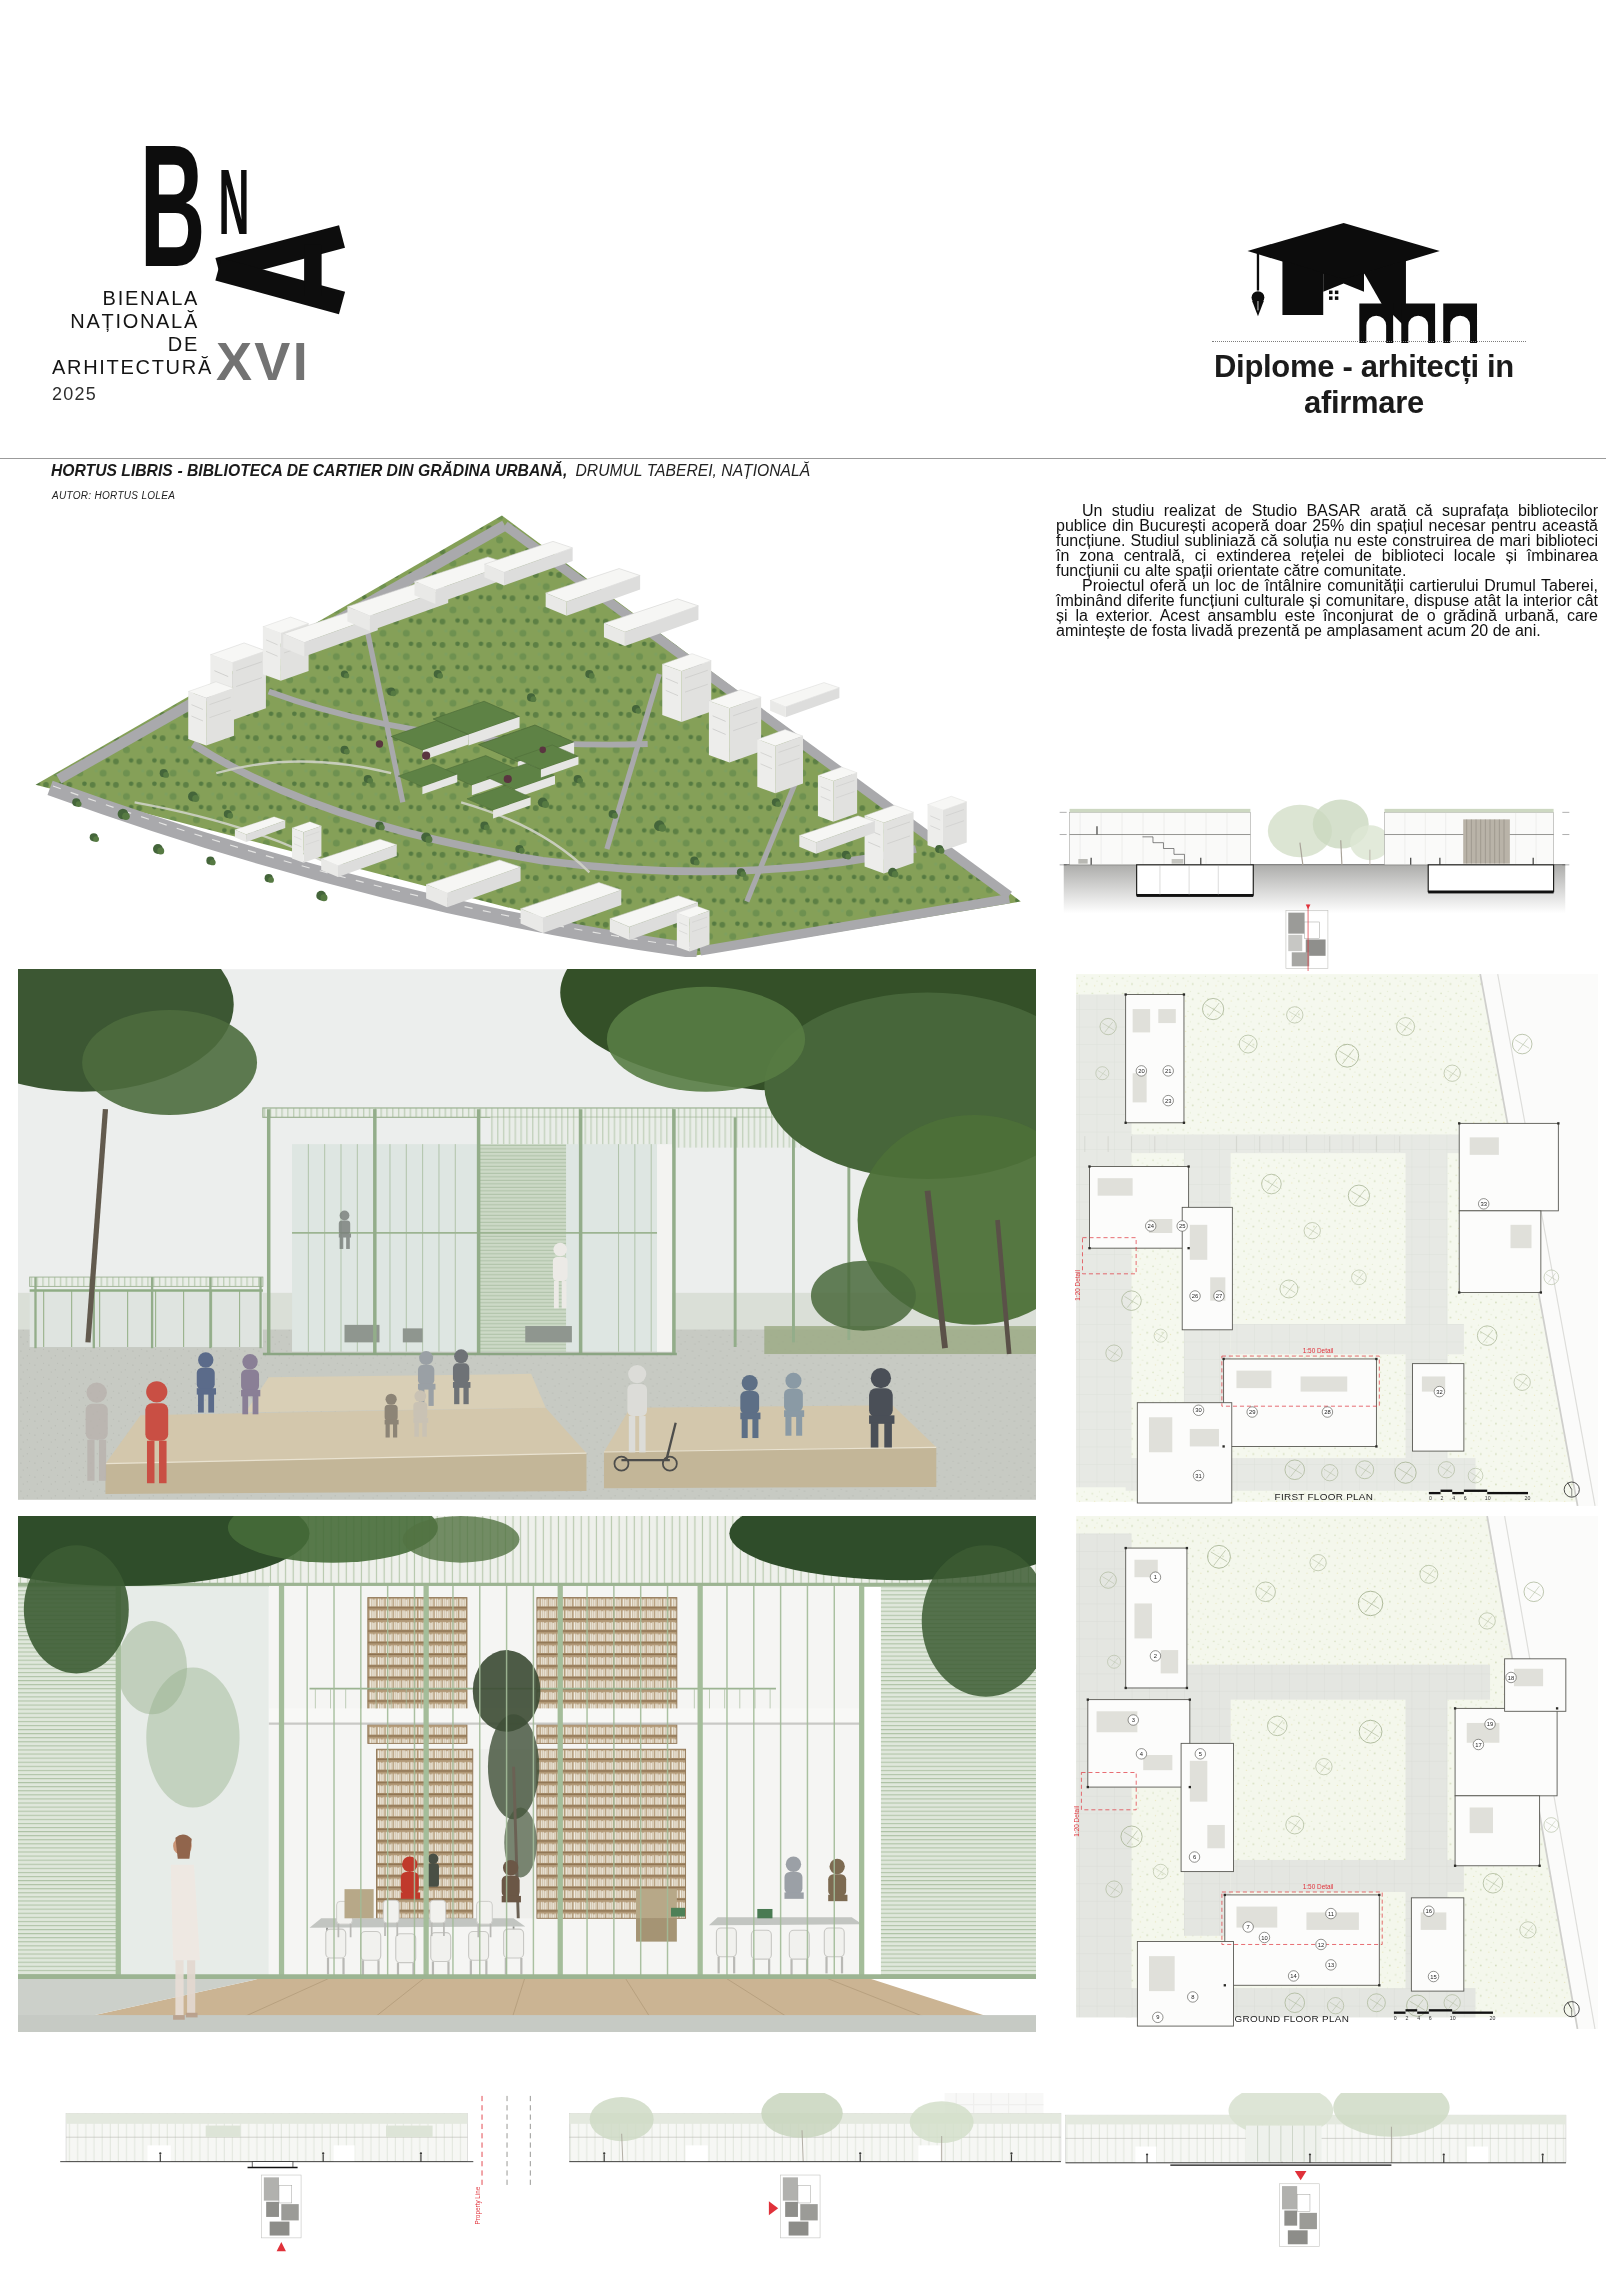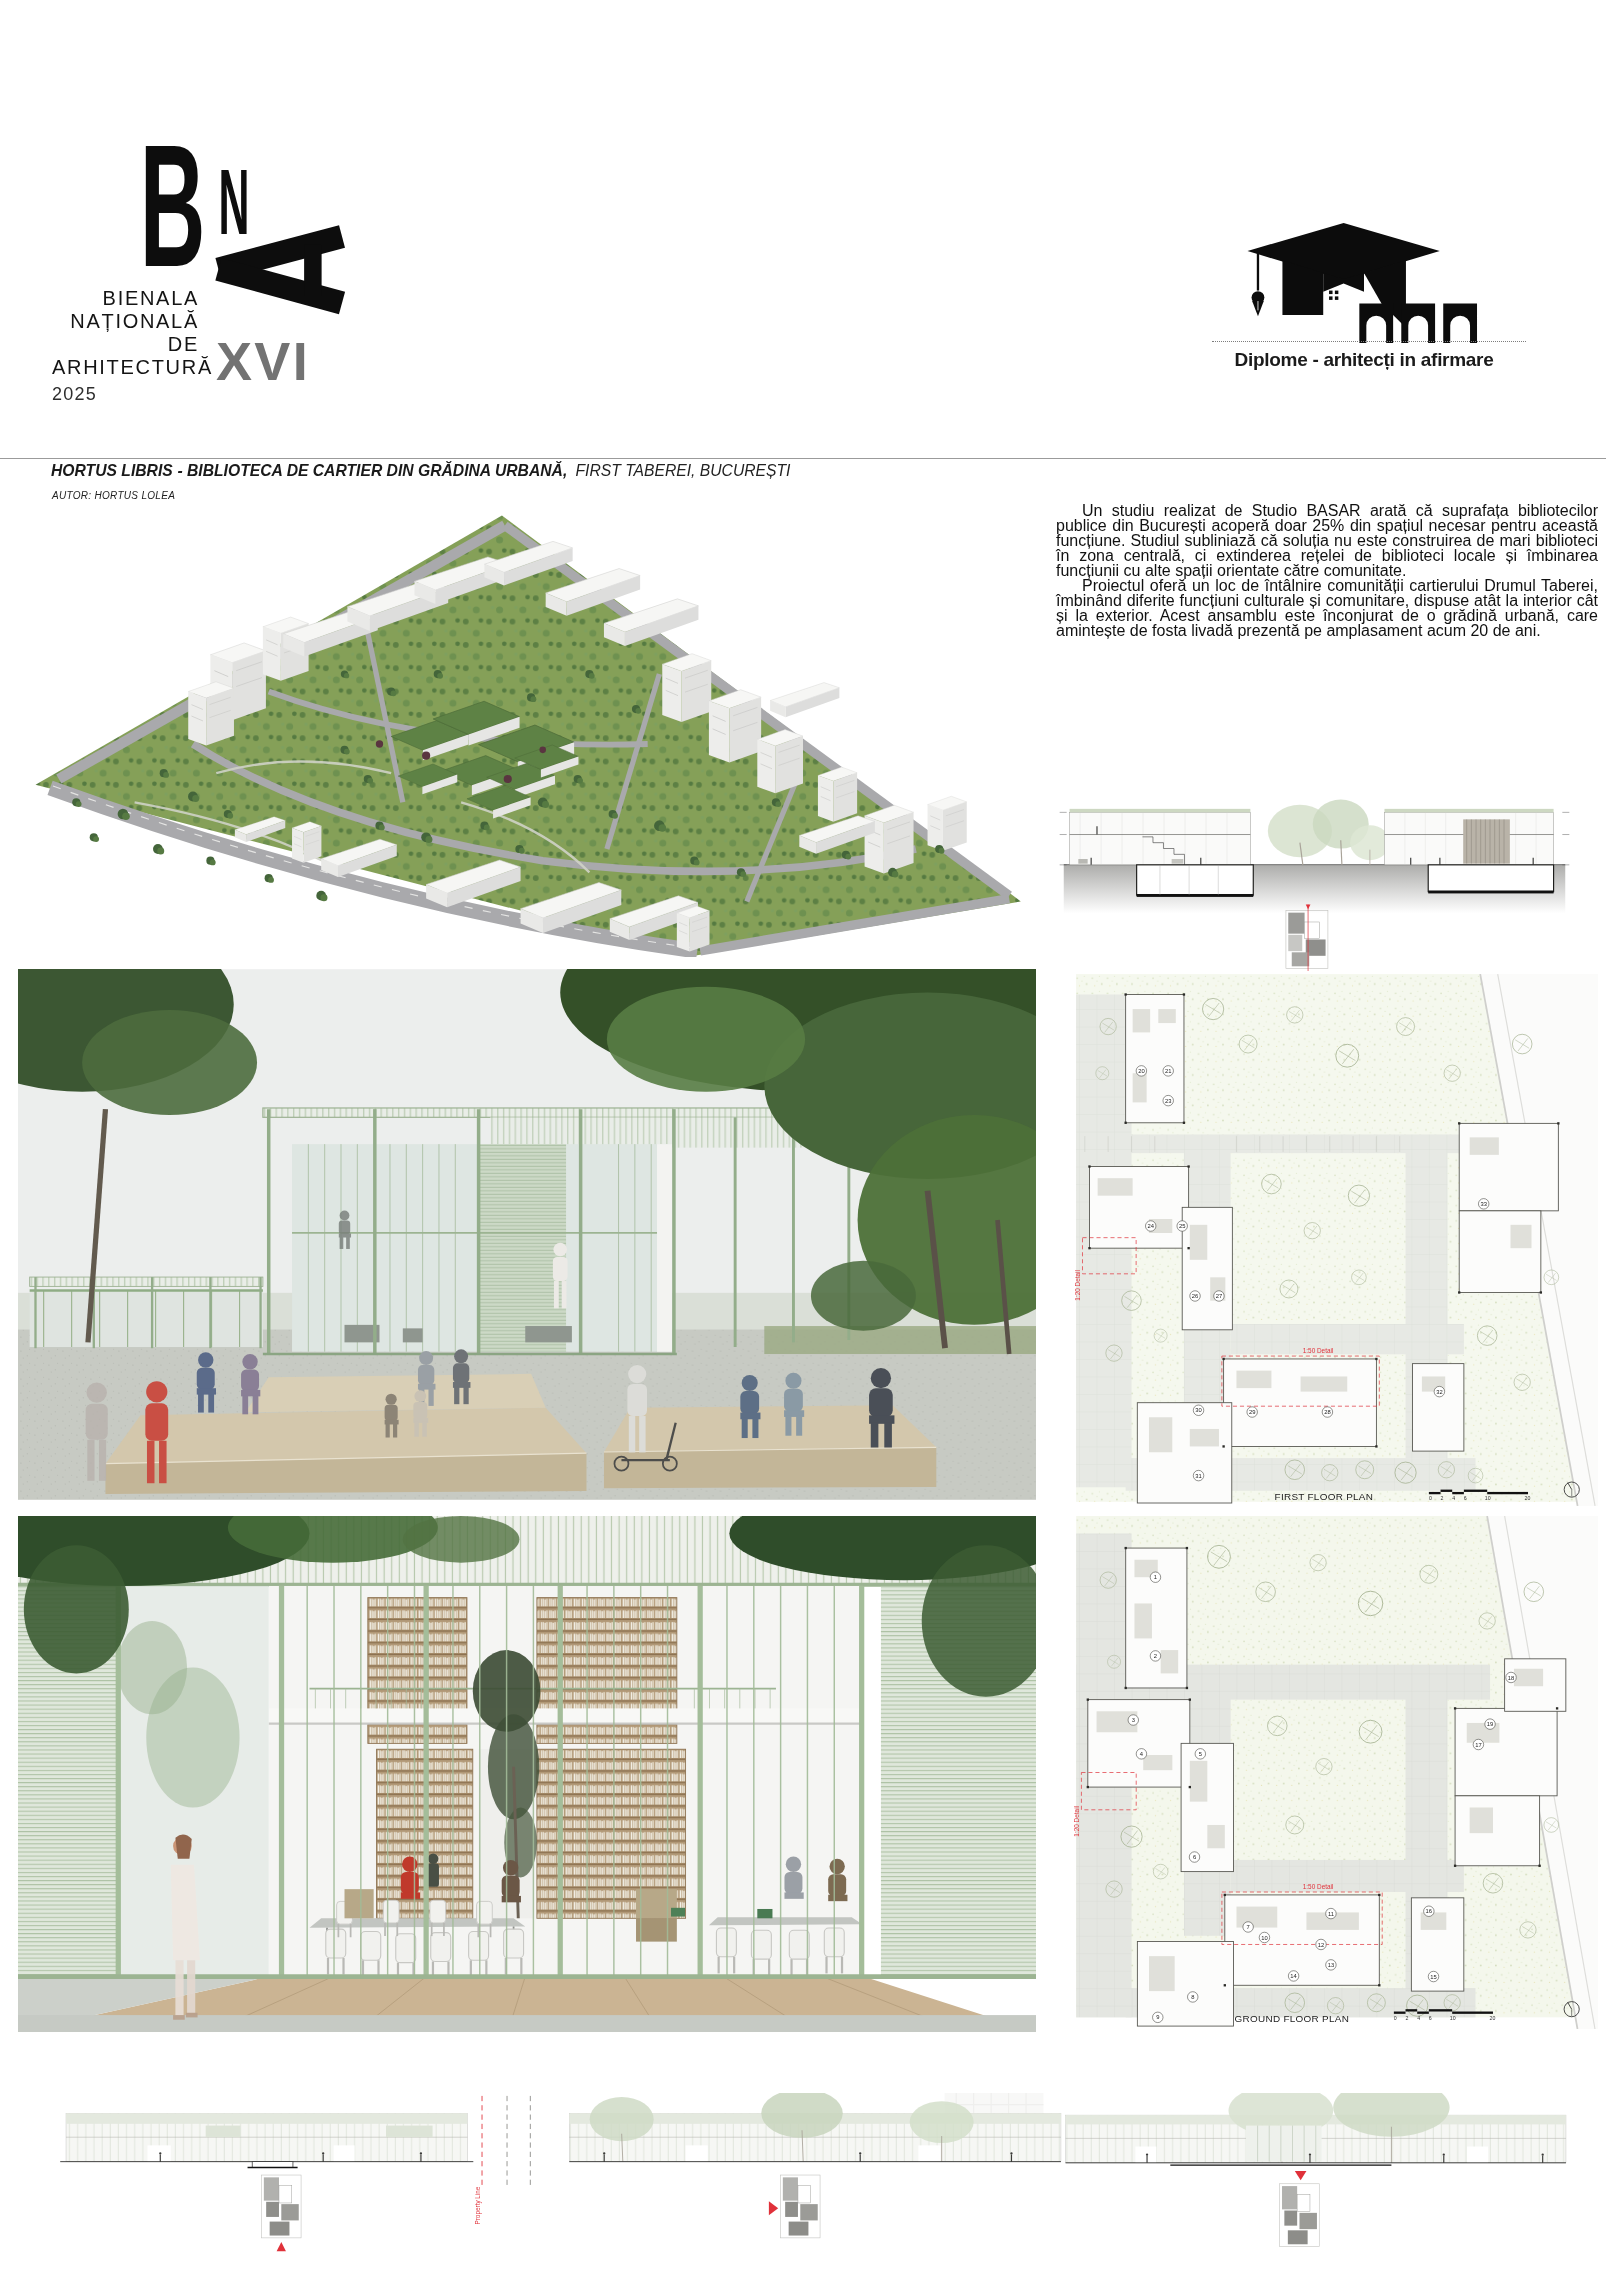--- a/index.html
+++ b/index.html
@@ -8,21 +8,21 @@
   .abs{position:absolute;}
   .bna-lines{position:absolute;left:52px;top:287px;width:147px;text-align:right;
              font-size:20px;letter-spacing:1.7px;font-weight:500;color:#141414;line-height:23px;}
   .bna-year{position:absolute;left:52px;top:384px;width:147px;text-align:left;
             font-size:18px;letter-spacing:1.2px;color:#2e2e2e;}
   .bna-xvi{position:absolute;left:216px;top:330px;font-size:54px;font-weight:700;letter-spacing:2.3px;}
   
   .diplome{position:absolute;left:1189px;top:216px;width:350px;}
   .dotline{position:absolute;left:1212px;top:341px;width:314px;border-top:1.7px dotted #7d7d7d;}
   .diplome-label{position:absolute;left:1189px;top:349px;width:350px;text-align:center;
-                 font-size:19px;font-weight:700;color:#1b1b1b;letter-spacing:-0.3px;}
+                 font-size:31px;font-weight:700;color:#1b1b1b;letter-spacing:-0.3px;}
   .rule{position:absolute;left:0;top:458px;width:1607px;height:0;border-top:1.7px solid #9b9b9b;}
   
   .titlebar{position:absolute;left:51px;top:462px;width:980px;font-size:15.7px;white-space:nowrap;}
   .titlebar .proj{font-weight:700;font-style:italic;}
   .titlebar .sub{font-weight:700;font-style:italic;margin-left:4.7px;}
   .titlebar .loc{font-weight:400;font-style:italic;margin-left:8.2px;color:#222;}
   .author{position:absolute;left:52px;top:490px;font-size:10px;font-style:italic;font-weight:500;color:#222;letter-spacing:0.3px;}
   
   .intro{position:absolute;left:1056px;top:503px;width:542px;font-size:16px;line-height:15px;
          text-align:justify;color:#111;}
@@ -85,21 +85,21 @@
         <path d="M436,218 V150 h58 V218 h-12 V188 a17,17 0 0 0 -34,0 V218 Z" fill="#0c0c0c"></path>
       </g>
     </svg>
   </div>
   <div class="dotline"></div>
   <div class="diplome-label">Diplome - arhitecți in afirmare</div>
 
   <div class="rule"></div>
 
   <div class="titlebar">
-    <span class="proj">HORTUS LIBRIS</span><span class="sub">- BIBLIOTECA DE CARTIER DIN GRĂDINA URBANĂ,</span><span class="loc">FIRST TABEREI, BUCUREȘTI</span>
+    <span class="proj">HORTUS LIBRIS</span><span class="sub">- BIBLIOTECA DE CARTIER DIN GRĂDINA URBANĂ,</span><span class="loc">DRUMUL TABEREI, NAȚIONALĂ</span>
   </div>
   <div class="author">AUTOR: HORTUS LOLEA</div>
 
   <div class="intro">
     <p>Un studiu realizat de Studio BASAR arată că suprafața bibliotecilor publice din București acoperă doar 25% din spațiul necesar pentru această funcțiune. Studiul subliniază că soluția nu este construirea de mari biblioteci în zona centrală, ci extinderea rețelei de biblioteci locale și îmbinarea funcțiunii cu alte spații orientate către comunitate.</p>
     <p>Proiectul oferă un loc de întâlnire comunității cartierului Drumul Taberei, îmbinând diferite funcțiuni culturale și comunitare, dispuse atât la interior cât și la exterior. Acest ansamblu este înconjurat de o grădină urbană, care amintește de fosta livadă prezentă pe amplasament acum 20 de ani.</p>
   </div>
 
   <svg class="abs" style="left:17.5px;top:499px" width="1018" height="458" viewBox="0 0 1746 785">
     <defs>

